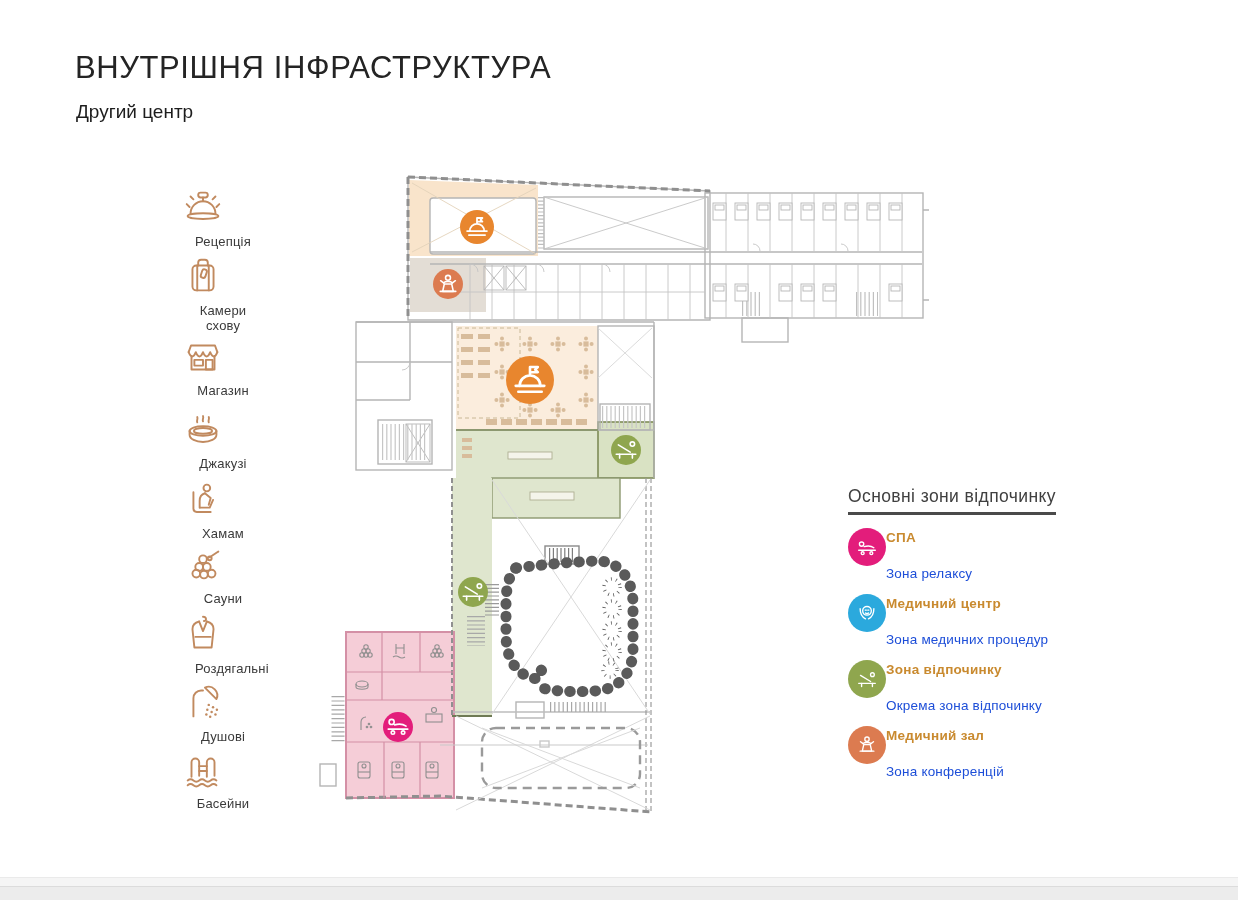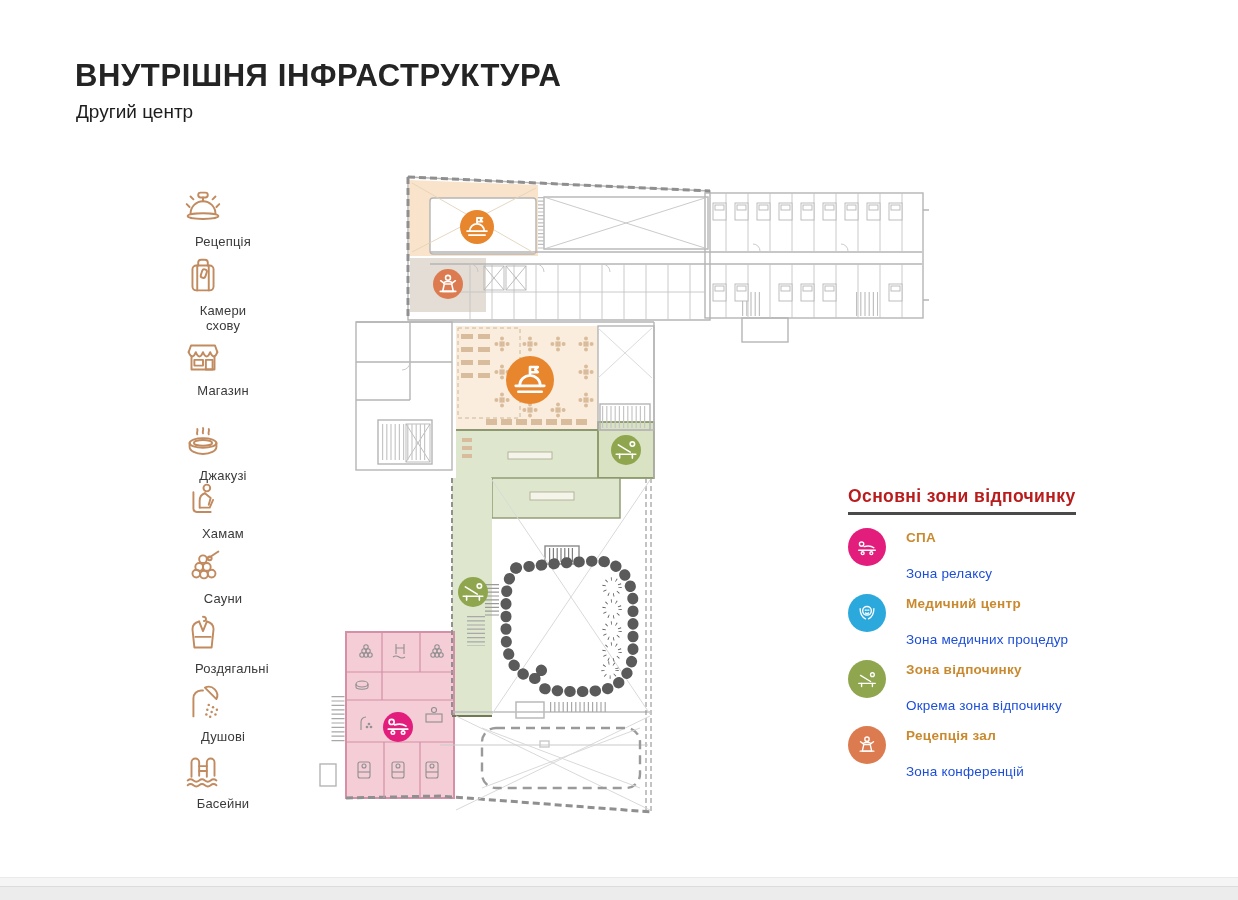--- a/index.html
+++ b/index.html
@@ -1,32 +1,32 @@
 <!DOCTYPE html>
 <html><head>
 <meta charset="utf-8">
 <style>
   html,body{margin:0;padding:0;background:#fff;}
   .canvas{position:relative;width:1238px;height:900px;background:#ffffff;overflow:hidden;
           font-family:"Liberation Sans", sans-serif;}
   
-  .title{position:absolute;left:75px;top:58px;font-size:31px;font-weight:700;
+  .title{position:absolute;left:75px;top:50px;font-size:31px;font-weight:400;
          letter-spacing:.6px;color:#242424;white-space:nowrap;}
   .subtitle{position:absolute;left:76px;top:101px;font-size:19px;font-weight:500;color:#1d1d1d;}
   
   .amenity{position:absolute;left:155px;width:96px;text-align:center;}
   .a-icon{display:block;height:48px;}
   .a-icon svg{width:46px;height:46px;stroke:#C18A5F;fill:none;stroke-width:2;
               stroke-linecap:round;stroke-linejoin:round;}
   .a-label{display:block;margin-top:2px;font-size:13px;color:#3a3a3a;letter-spacing:.2px;margin-left:40px;}
   
   .legend{position:absolute;left:848px;top:486px;width:290px;}
-  .lg-title{display:inline-block;font-size:17.5px;font-weight:700;letter-spacing:.4px;
-            color:#b91c1c;padding-bottom:5px;border-bottom:3px solid #4a4a4a;}
-  .lg-item{display:flex;align-items:flex-start;gap:20px;margin-top:13px;}
+  .lg-title{display:inline-block;font-size:17.5px;font-weight:400;letter-spacing:.4px;
+            color:#404040;padding-bottom:5px;border-bottom:3px solid #4a4a4a;}
+  .lg-item{display:flex;align-items:flex-start;gap:0;margin-top:13px;}
   .lg-circle{flex:none;width:38px;height:38px;border-radius:50%;display:flex;
              align-items:center;justify-content:center;}
   .lg-circle svg{width:26px;height:26px;stroke:#fff;fill:none;stroke-width:1.9;
                  stroke-linecap:round;stroke-linejoin:round;}
   .lg-name{font-size:13.5px;font-weight:800;color:#C98A2F;letter-spacing:.3px;padding-top:2px;}
   .lg-desc{font-size:13.5px;color:#1d4ed8;margin-top:21px;letter-spacing:.2px;}
   
   .plan{position:absolute;left:318px;top:165px;width:622px;height:660px;}
   
   .bar1{position:absolute;left:0;right:0;bottom:13px;height:9px;background:#f5f5f5;border-top:1px solid #eaeaea;}
@@ -71,21 +71,21 @@
           <path d="M9 20l2.5-7h25l2.5 7"></path>
           <path d="M9 20q1.9 4.5 3.8 4.5T16.5 20q1.9 4.5 3.8 4.5T24 20q1.9 4.5 3.8 4.5T31.5 20q1.9 4.5 3.8 4.5T39 20"></path>
           <path d="M12 24v14h24V24"></path>
           <rect x="27" y="28" width="7" height="10"></rect>
           <rect x="15" y="28" width="9" height="6"></rect>
         </svg>
     </span>
     <span class="a-label">Магазин</span>
   </div>
 
-  <div class="amenity" style="top:418px">
+  <div class="amenity" style="top:406px">
     <span class="a-icon">
       <svg viewBox="0 0 48 48">
           <ellipse cx="24" cy="26" rx="14" ry="5"></ellipse>
           <ellipse cx="24" cy="26" rx="9.5" ry="3"></ellipse>
           <path d="M10 26v4c0 4.5 6.5 7.5 14 7.5S38 34.5 38 30v-4"></path>
           <path d="M18 17c-1-2 1-3.5 0-5.5M24 16c-1-2 1-3.5 0-5.5M30 17c-1-2 1-3.5 0-5.5"></path>
         </svg>
     </span>
     <span class="a-label">Джакузі</span>
   </div>
@@ -503,21 +503,21 @@
       <div class="lg-circle" style="background:#DC7B50">
         <svg viewBox="0 0 36 36">
             <circle cx="18" cy="10" r="3"></circle>
             <path d="M12.5 16c2.5-2 8.5-2 11 0"></path>
             <path d="M11.5 26.5l2-9h9l2 9z"></path>
             <path d="M8.5 26.5h19"></path>
             <path d="M9 13.5l4 3M27 13.5l-4 3"></path>
           </svg>
       </div>
       <div>
-        <div class="lg-name">Рецепція зал</div>
+        <div class="lg-name">Медичний зал</div>
         <div class="lg-desc">Зона конференцій</div>
       </div>
     </div>
   </div>
 
   <div class="bar1"></div>
   <div class="bar2"></div>
 </div>
 
 </body></html>

